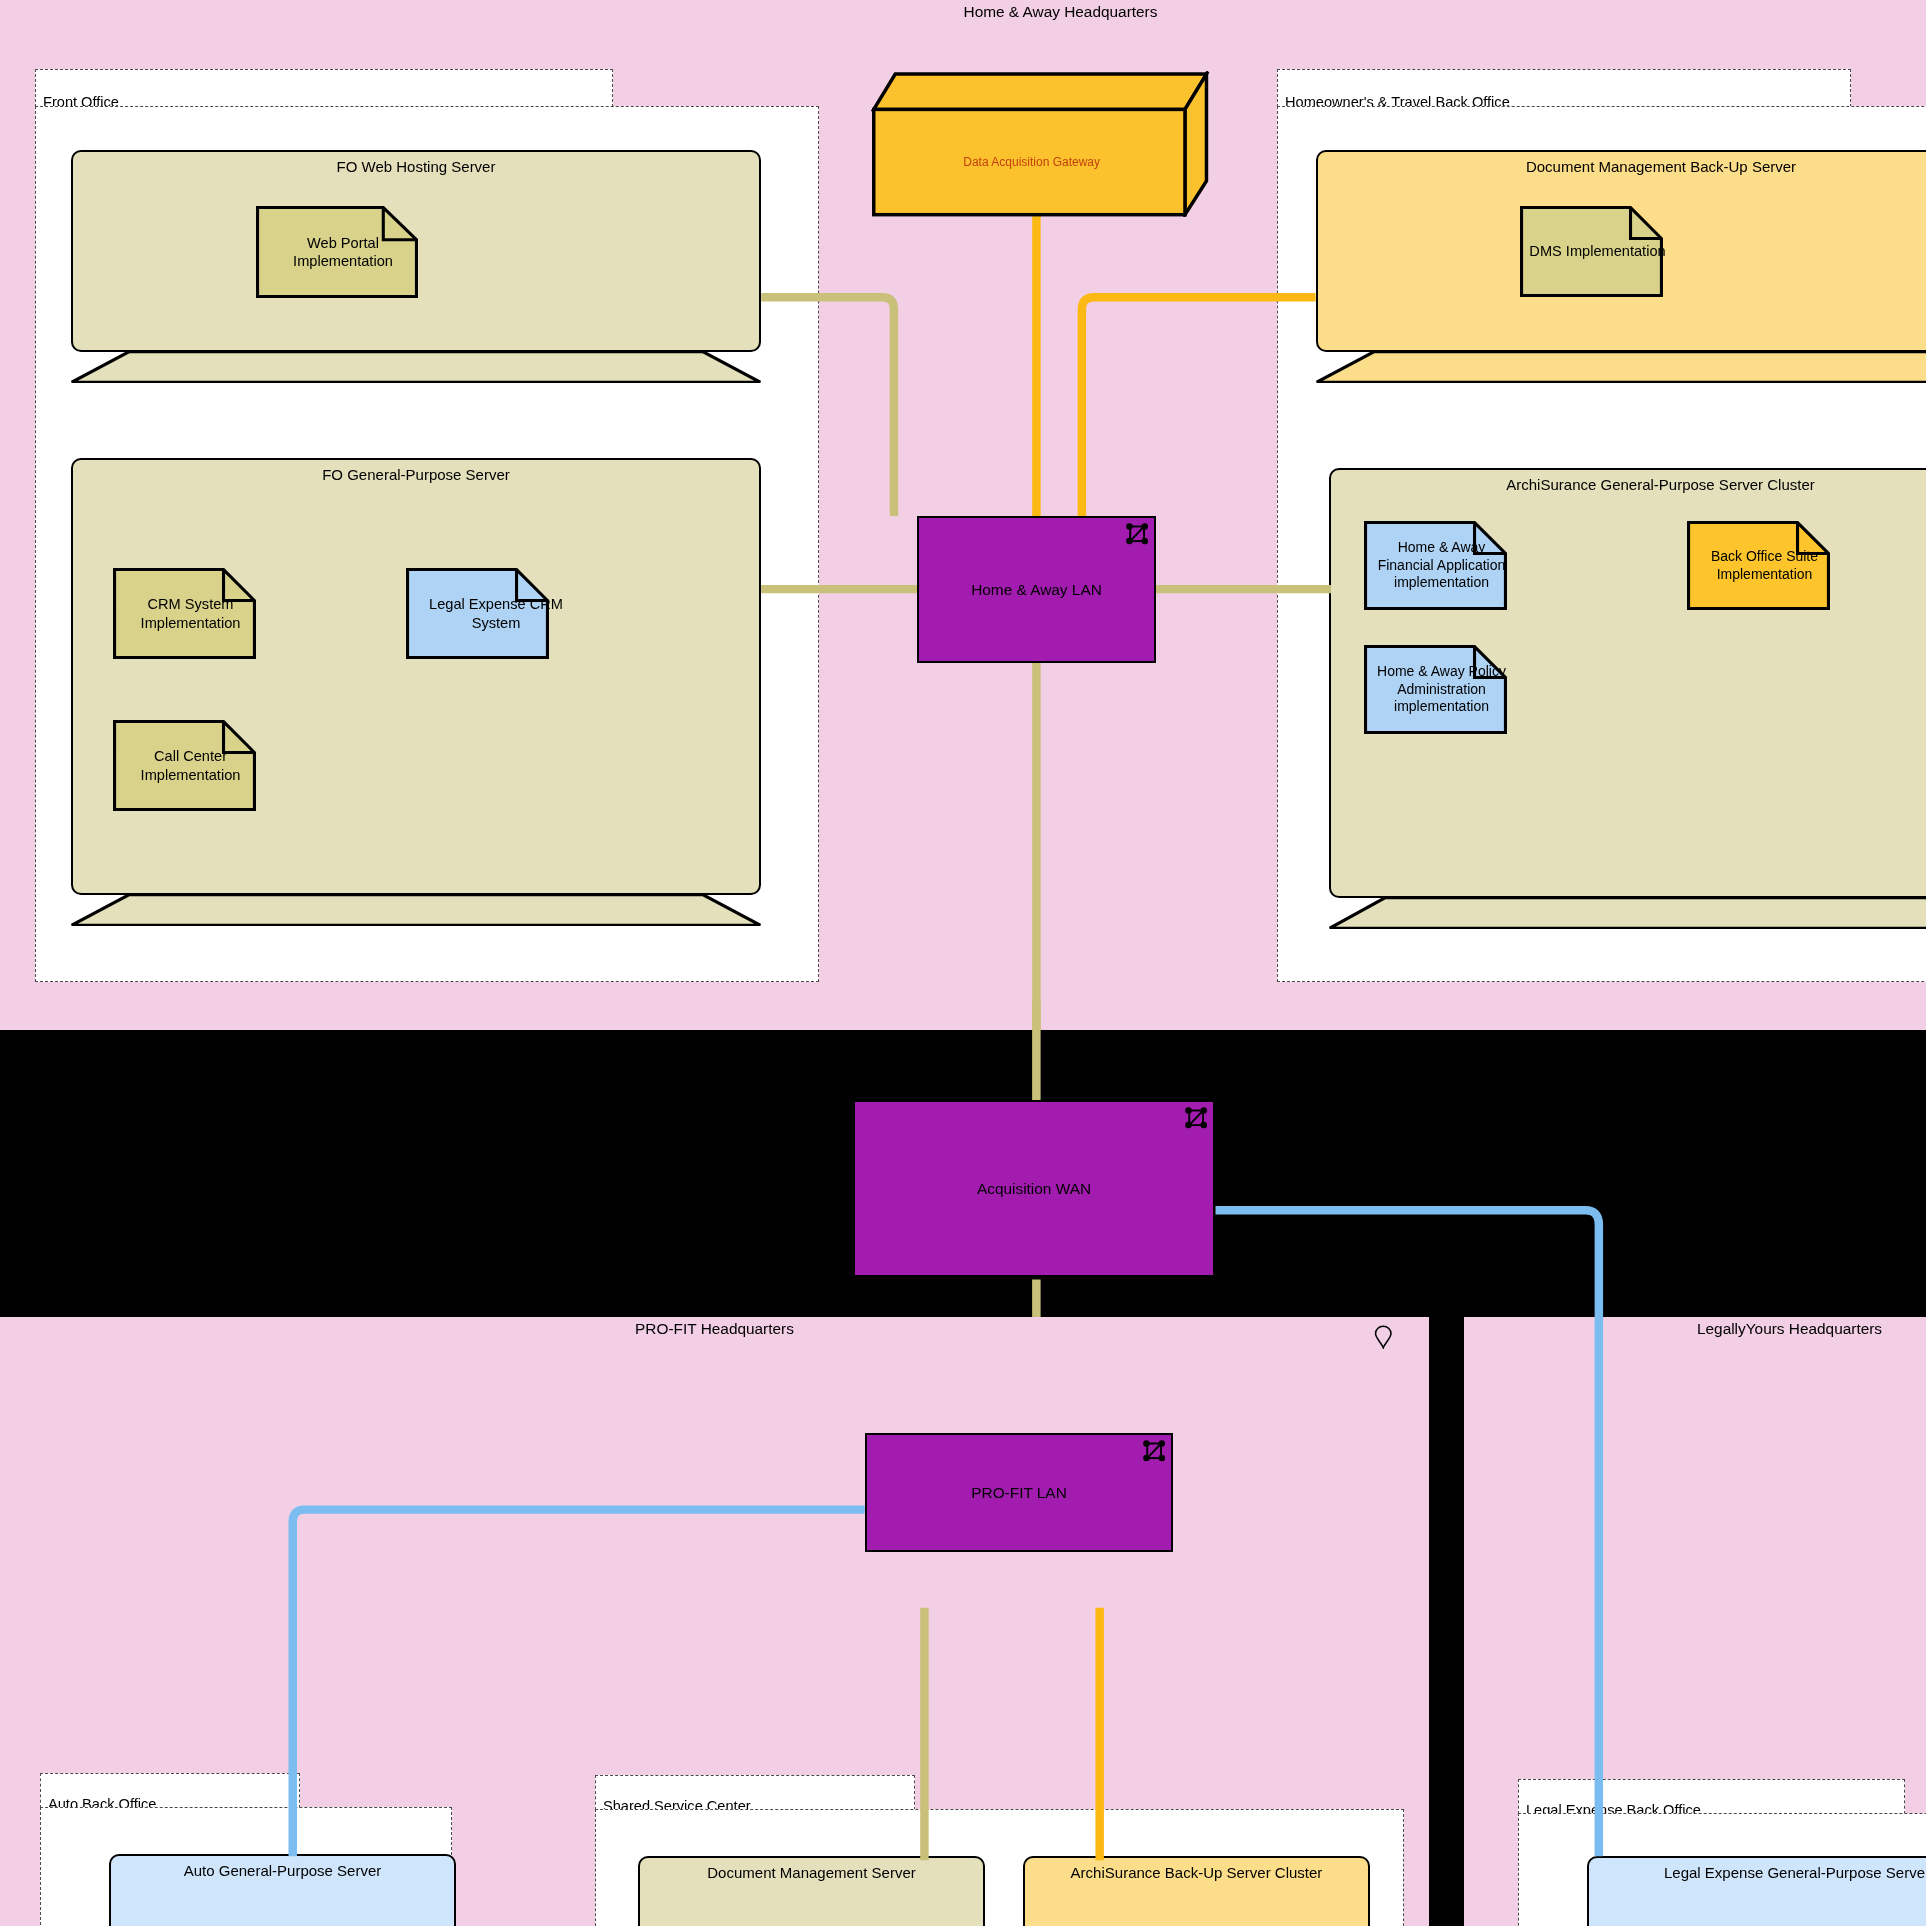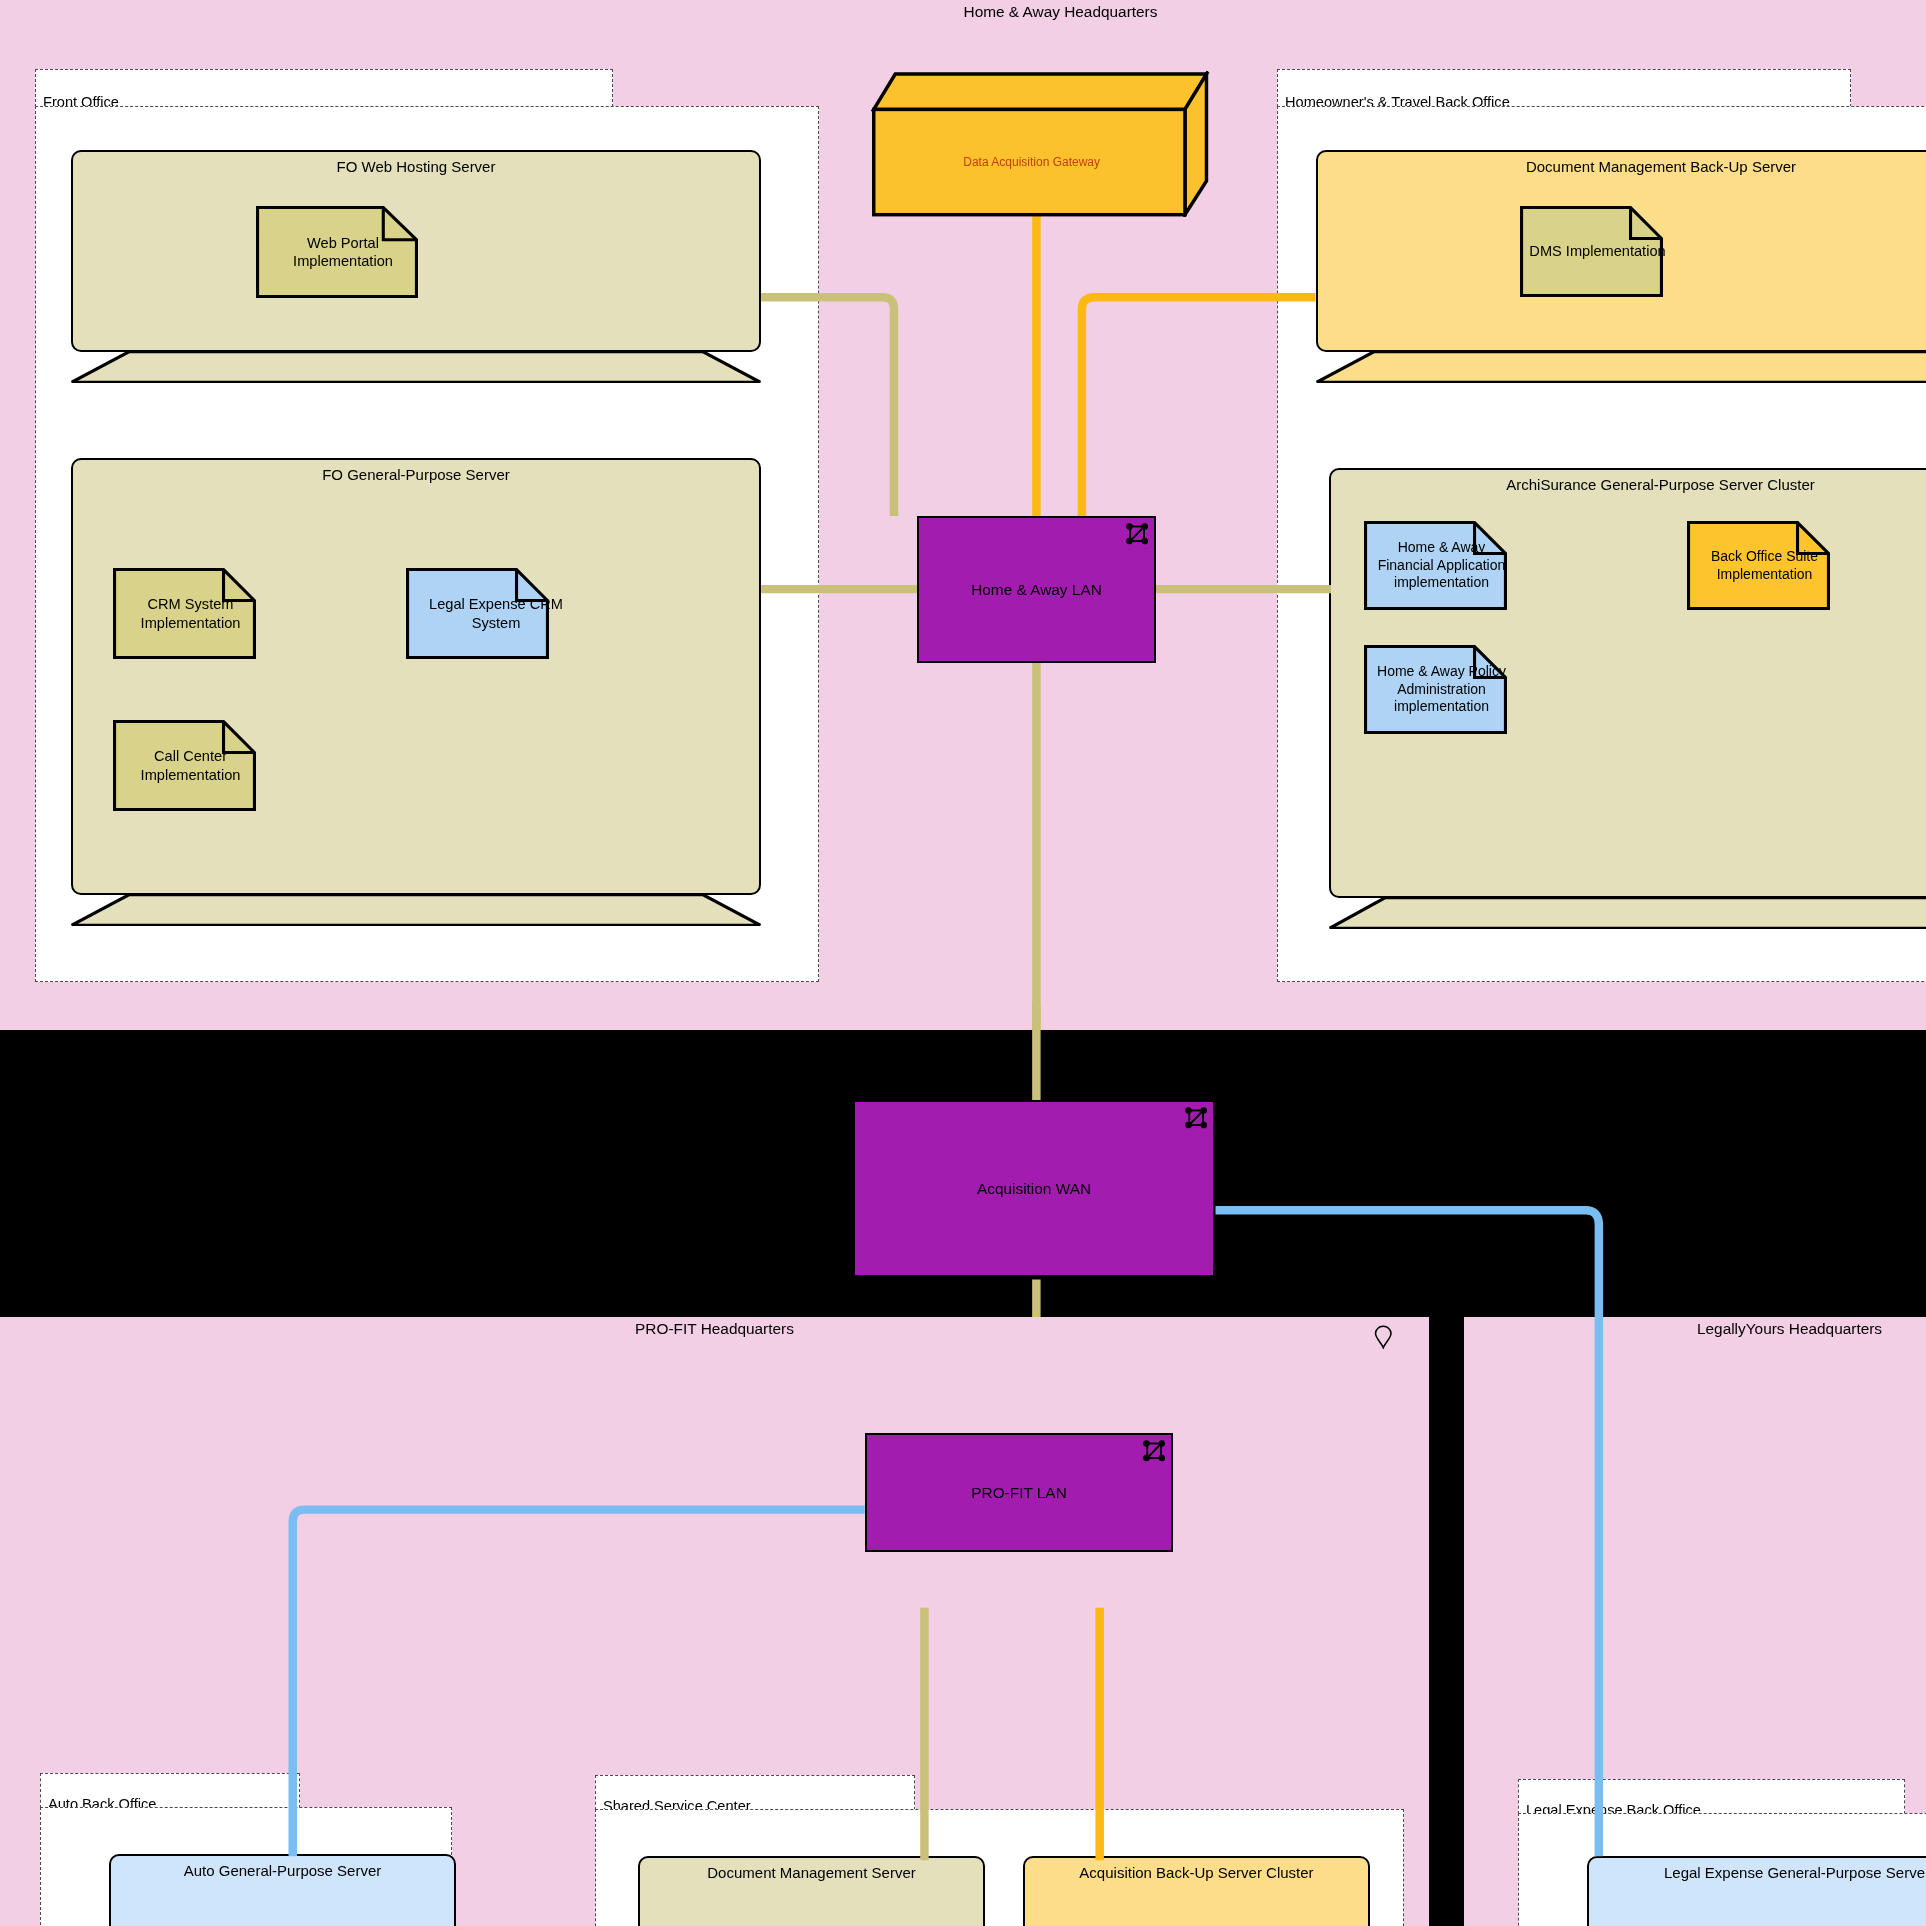--- a/index.html
+++ b/index.html
@@ -274,21 +274,21 @@
     <div class="device" style="left:638px;top:539px;width:347px;height:231px;">
       <div class="body" style="height:202px;background:#e3e0bb;"></div>
 
       <div class="title">Document Management Server</div>
 
     </div>
 
     <div class="device" style="left:1023px;top:539px;width:347px;height:231px;">
       <div class="body" style="height:202px;background:#fbdd8a;"></div>
 
-      <div class="title">Acquisition Back-Up Server Cluster</div>
+      <div class="title">ArchiSurance Back-Up Server Cluster</div>
 
     </div>
 
     <svg class="conn" style="left:0;top:0;width:1429px;height:834px;pointer-events:none;" viewBox="0 0 3710 2165">
 
       <path d="M2245,500 H790 Q760,500 760,532 V1400" fill="none" stroke="#7bbdf0" stroke-width="22"></path>
 
       <path d="M2400,755 V1410" fill="none" stroke="#c9c179" stroke-width="22"></path>
 
       <path d="M2855,755 V1410" fill="none" stroke="#fcb813" stroke-width="22"></path>

